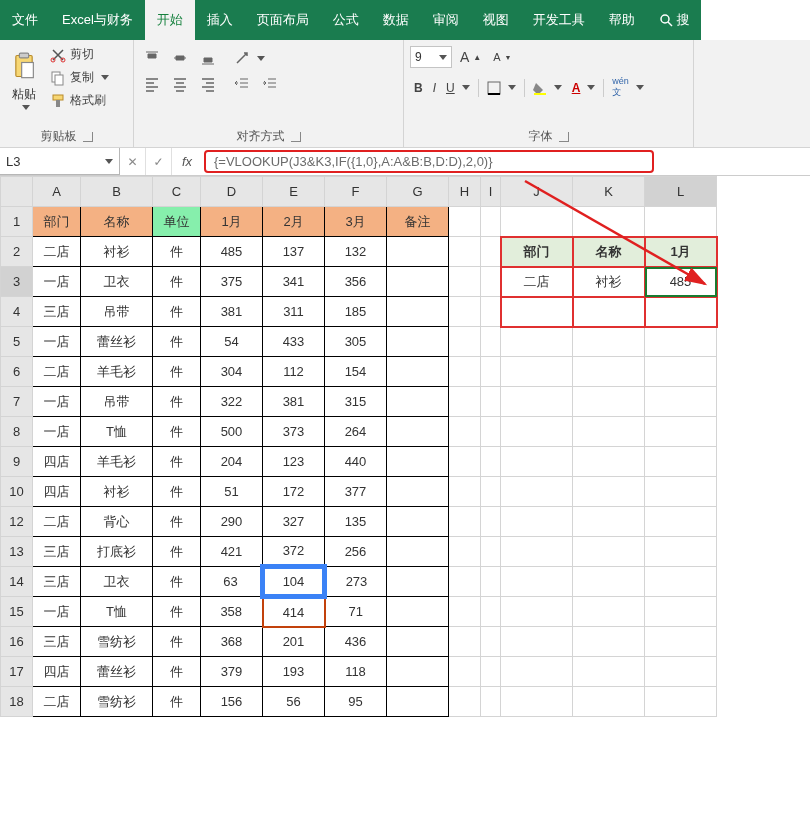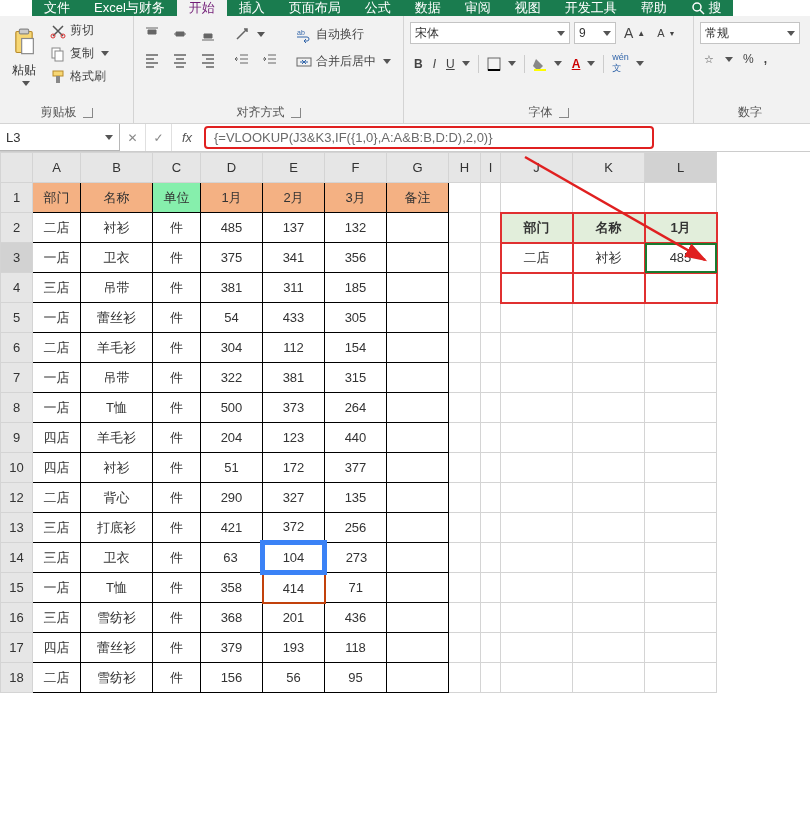--- a/index.html
+++ b/index.html
@@ -1,21 +1,21 @@
 <!DOCTYPE html>
 <html><head>
   <meta charset="utf-8">
   <style>
     * { box-sizing: border-box; margin: 0; padding: 0; font-family: "Microsoft YaHei", SimSun, sans-serif; }
     body { background: #fff; font-size: 12px; color: #333; width: 810px; overflow: hidden; }
 
     
-    .menubar { background: #fff; display: flex; height: 16px; border-bottom: 0; padding-left: 32px; }
+    .menubar { background: #fff; display: flex; height: 40px; border-bottom: 0; }
     .menubar .mitem { padding: 6px 12px; color: #fff; background: #1a7c4f; cursor: pointer; font-size: 13px; display: flex; align-items: center; }
-    .menubar .mitem.active { background: #f2f2f2; color: #701a75; }
+    .menubar .mitem.active { background: #f2f2f2; color: #15803d; }
 
     
     .ribbon { background: #f2f2f2; display: flex; height: 108px; border-bottom: 1px solid #d4d4d4; }
     .ribbon-group { border-right: 1px solid #d4d4d4; display: flex; flex-direction: column; padding: 4px 6px 2px; }
     .ribbon-group .body { flex: 1; display: flex; align-items: flex-start; gap: 4px; }
     .ribbon-group .label { text-align: center; font-size: 12px; color: #555; padding-top: 2px; display: flex; justify-content: center; align-items: center; gap: 6px; }
     .ribbon-group .label .launcher { width: 10px; height: 10px; border: 1px solid #888; border-top: none; border-left: none; display: inline-block; position: relative; }
     .rbtn { display: flex; align-items: center; gap: 4px; padding: 2px 4px; cursor: pointer; font-size: 12px; color: #444; }
     .ricon { width: 16px; height: 16px; display: inline-block; }
     .big-icon { width: 32px; height: 36px; display: flex; flex-direction: column; align-items: center; justify-content: center; }
@@ -171,51 +171,30 @@
                 <path d="M6 3h8M6 7h8M6 11h8M4 7l-3 0 2-2M1 7l2 2" fill="none" stroke="#666"></path>
               </svg>
             </span>
           <span class="rbtn">
               <svg width="16" height="16">
                 <path d="M6 3h8M6 7h8M6 11h8M1 7l3 0-2-2M4 7l-2 2" fill="none" stroke="#666"></path>
               </svg>
             </span>
         </div>
       </div>
-      <div class="vcol" style="gap:6px;padding-top:4px">
-        <div class="rbtn">
-          <span class="ricon"><svg viewBox="0 0 16 16">
-                <text x="1" y="8" font-size="7" fill="#36a">ab</text>
-                <path d="M1 10h10a2 2 0 010 4h-3m0 0 2-2m-2 2 2 2" fill="none" stroke="#36a"></path>
-              </svg></span>
-          <span>自动换行</span>
-        </div>
-        <div class="rbtn">
-          <span class="ricon"><svg viewBox="0 0 16 16">
-                <rect x="1" y="4" width="14" height="8" fill="none" stroke="#666"></rect>
-                <path d="M4 8h3m-1-2 2 2-2 2M12 8h-3m1-2-2 2 2 2" fill="none" stroke="#36a"></path>
-              </svg></span>
-          <span>合并后居中</span>
-          <span class="dd-tri"></span>
-        </div>
-      </div>
     </div>
     <div class="label">
         <span>对齐方式</span>
         <span class="launcher"></span>
       </div>
   </div>
 
   <div class="ribbon-group" style="width:290px">
     <div class="body" style="flex-direction:column;gap:6px;padding-top:2px">
       <div style="display:flex;gap:4px;align-items:center">
-        <div class="fontsel wide">
-            <span>宋体</span>
-            <span class="dd-tri" style="margin-left:auto"></span>
-          </div>
         <div class="fontsel narrow">
             <span>9</span>
             <span class="dd-tri" style="margin-left:auto"></span>
           </div>
         <span class="rbtn" style="font-size:14px">A<sup style="font-size:8px">▲</sup></span>
         <span class="rbtn" style="font-size:11px">A<sup style="font-size:7px">▼</sup></span>
       </div>
       <div style="display:flex;gap:2px;align-items:center">
         <span class="rbtn">
             <b>B</b>
@@ -253,43 +232,20 @@
             <span class="dd-tri"></span>
           </span>
       </div>
     </div>
     <div class="label">
         <span>字体</span>
         <span class="launcher"></span>
       </div>
   </div>
 
-  <div class="ribbon-group" style="width:112px;border-right:none">
-    <div class="body" style="flex-direction:column;gap:6px;padding-top:2px">
-      <div class="fontsel" style="width:100px">
-          <span>常规</span>
-          <span class="dd-tri" style="margin-left:auto"></span>
-        </div>
-      <div style="display:flex;gap:2px">
-        <span class="rbtn">
-            <svg width="14" height="14">
-              <text x="0" y="11" font-size="11" fill="#555">☆</text>
-            </svg>
-            <span class="dd-tri"></span>
-          </span>
-        <span class="rbtn">%</span>
-        <span class="rbtn">
-            <b>,</b>
-          </span>
-      </div>
-    </div>
-    <div class="label">
-        <span>数字</span>
-      </div>
-  </div>
 
 </div>
 
 <div class="namebar">
   <div class="namebox">
     <span>L3</span>
     <span class="dd dd-tri"></span>
   </div>
   <div class="fxarea">
     <div class="fxbtn">✕</div>

